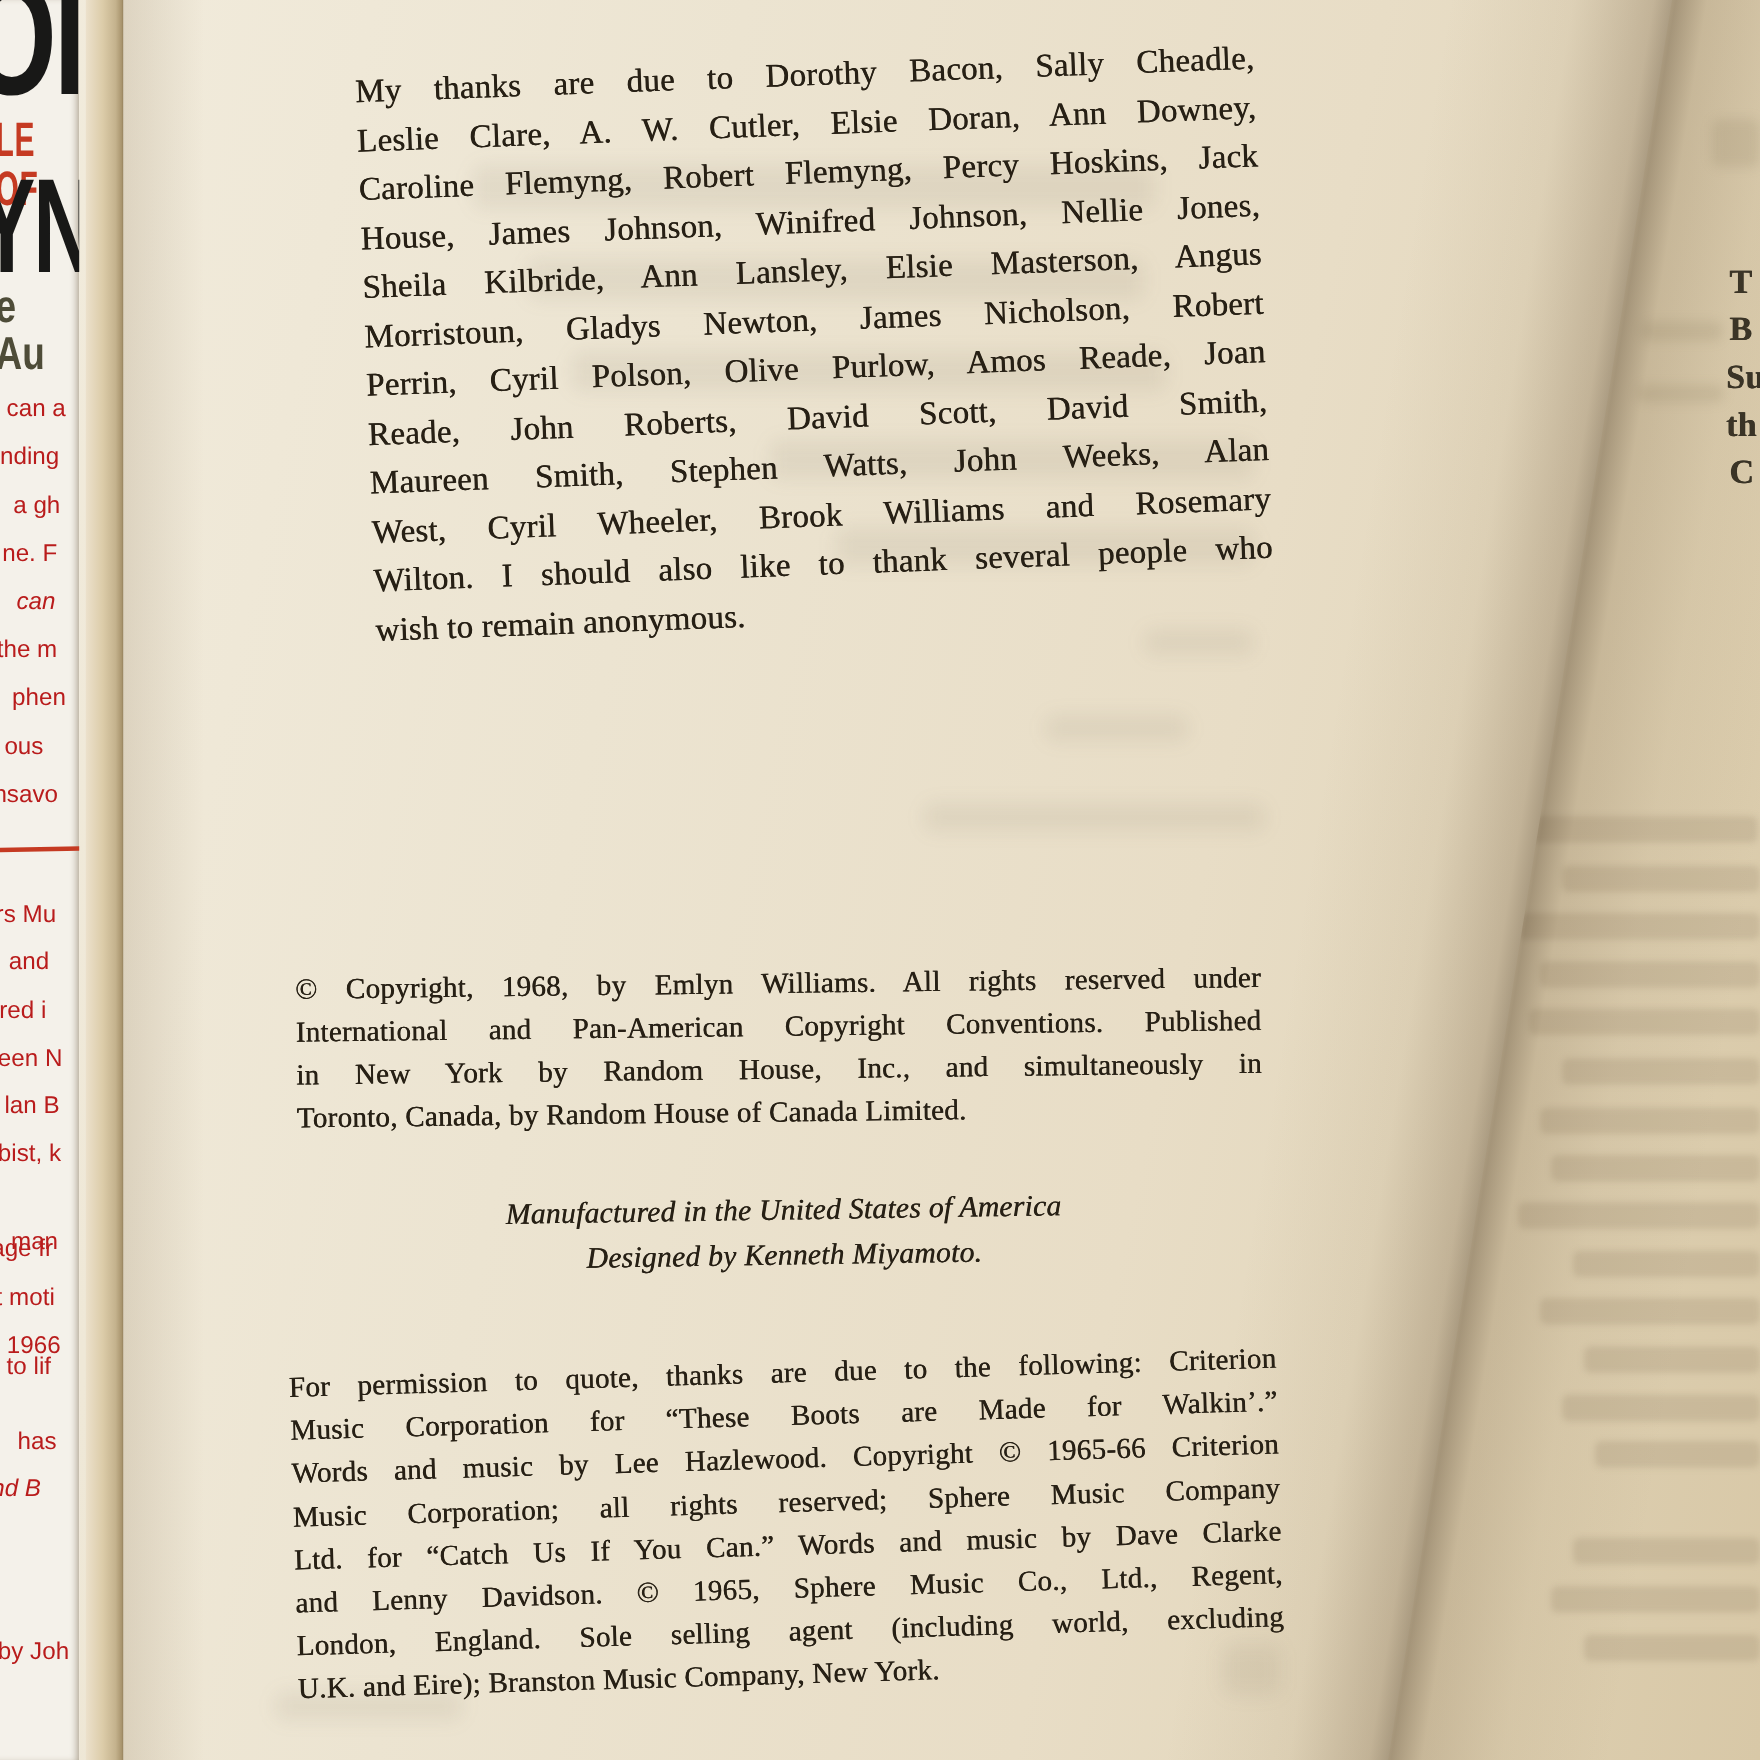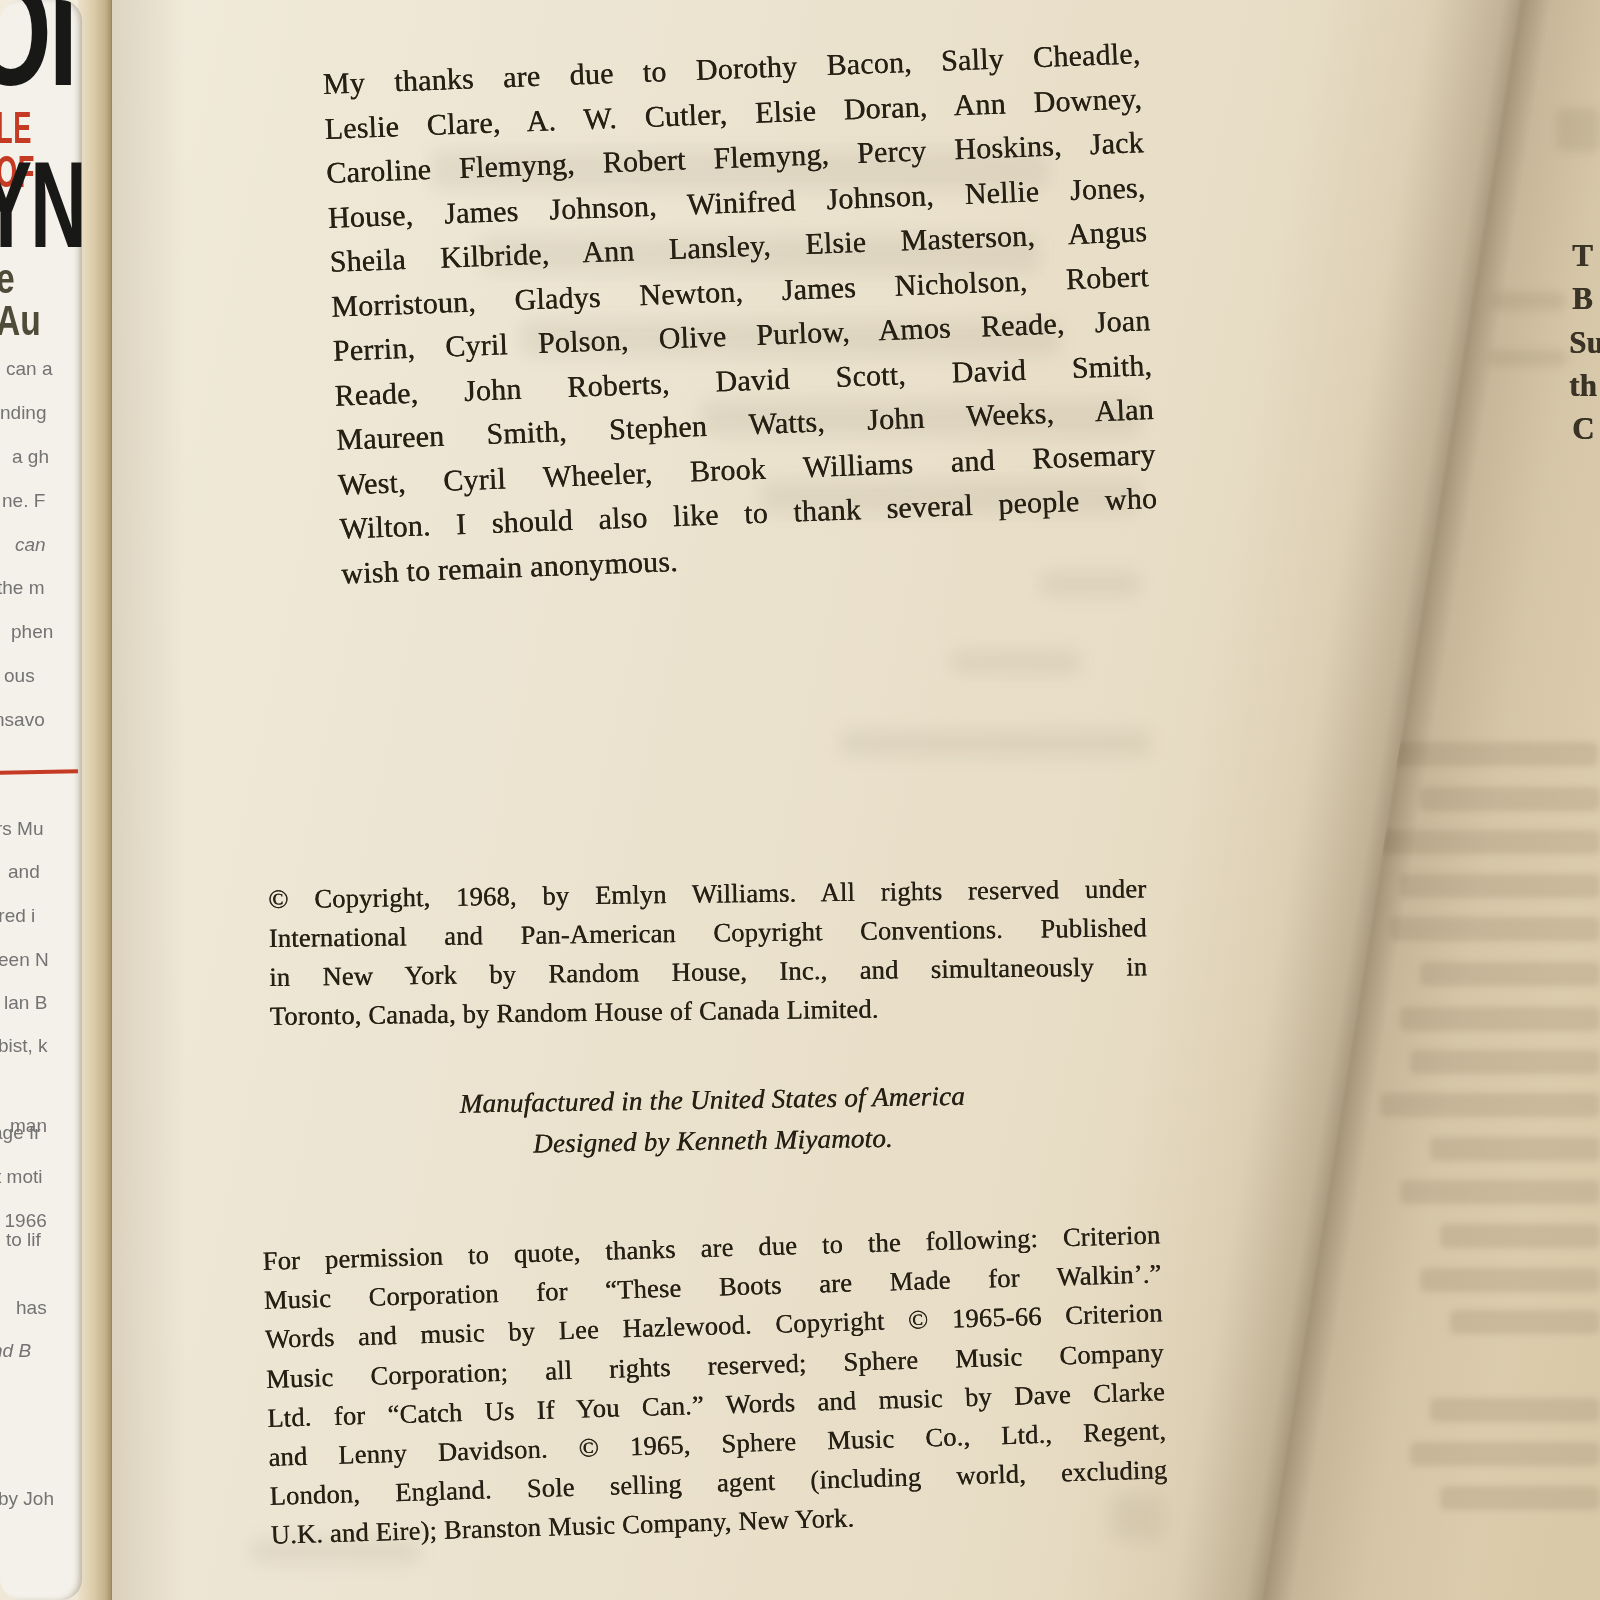--- a/index.html
+++ b/index.html
@@ -39,25 +39,25 @@
        transform:rotate(-.9deg);transform-origin:left top;}
   .perm{left:262px;top:1242px;width:898px;font-size:26.5px;line-height:39.2px;
        transform:rotate(-1.7deg);transform-origin:left top;}
   .ghost{background:rgba(112,102,76,.09);filter:blur(8px);border-radius:10px;}
 
   
   .fore-edge{left:78px;top:0;width:34px;height:1600px;
     background:linear-gradient(to right,#ece1cc 0%,#dccca9 45%,#c4b28d 80%,#a6926b 97%,#8f7c58 100%);}
 
   
-  .jacket{left:0;top:0;width:82px;height:1600px;background:#f4f1ea;overflow:hidden;
+  .jacket{left:0;top:0;width:72px;height:1600px;background:#f4f1ea;overflow:hidden;
     box-shadow:inset -5px 0 7px -3px rgba(90,70,40,.45);
-    font-family:"Liberation Sans",sans-serif;border-radius:21px;}
+    font-family:"Liberation Sans",sans-serif;}
   .jk-big{font-weight:700;color:#181817;transform-origin:left top;line-height:1;}
-  .jk-frag{font-size:19px;color:#737373;white-space:pre;}
+  .jk-frag{font-size:22px;color:#b91c1c;white-space:pre;}
   .jk-rule{height:4px;background:#c53a22;transform:rotate(-1deg);}
 </style>
 </head>
 <body>
 
 <div class="scene">
 
   <div class="recto">
     <div class="recto-frag" style="left:1572px;top:238px;">T</div>
     <div class="recto-frag" style="left:1572px;top:281px;">B</div>

